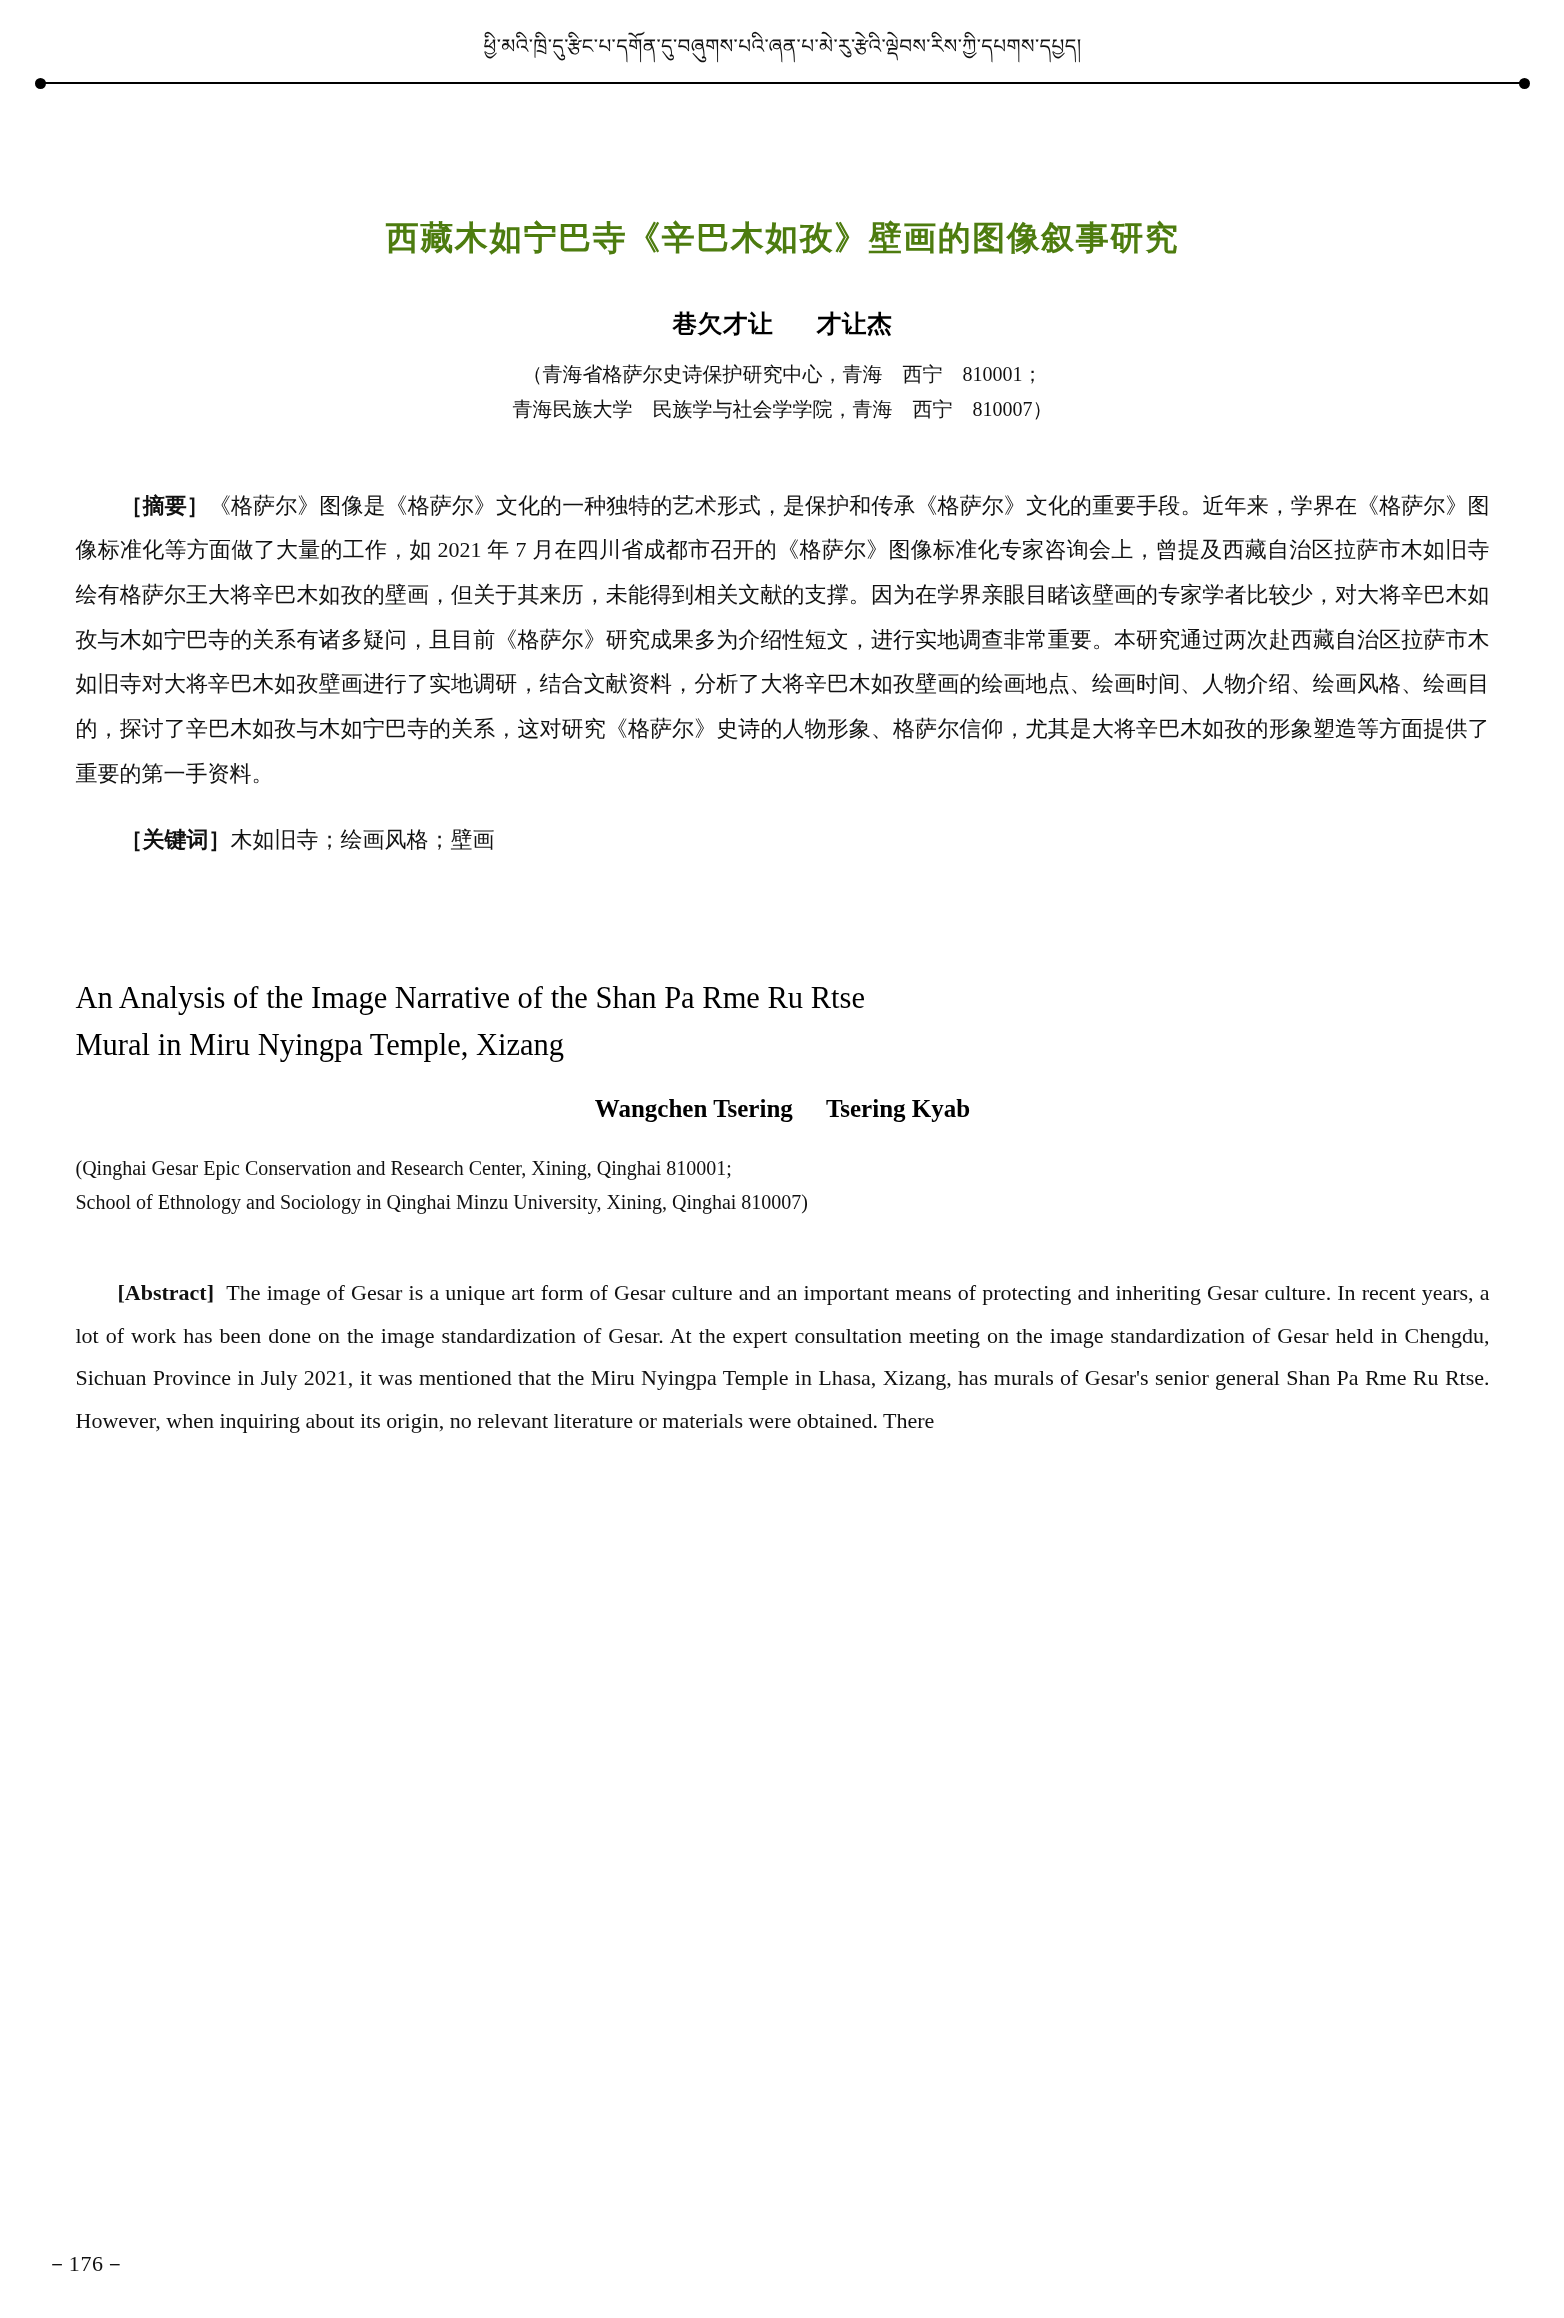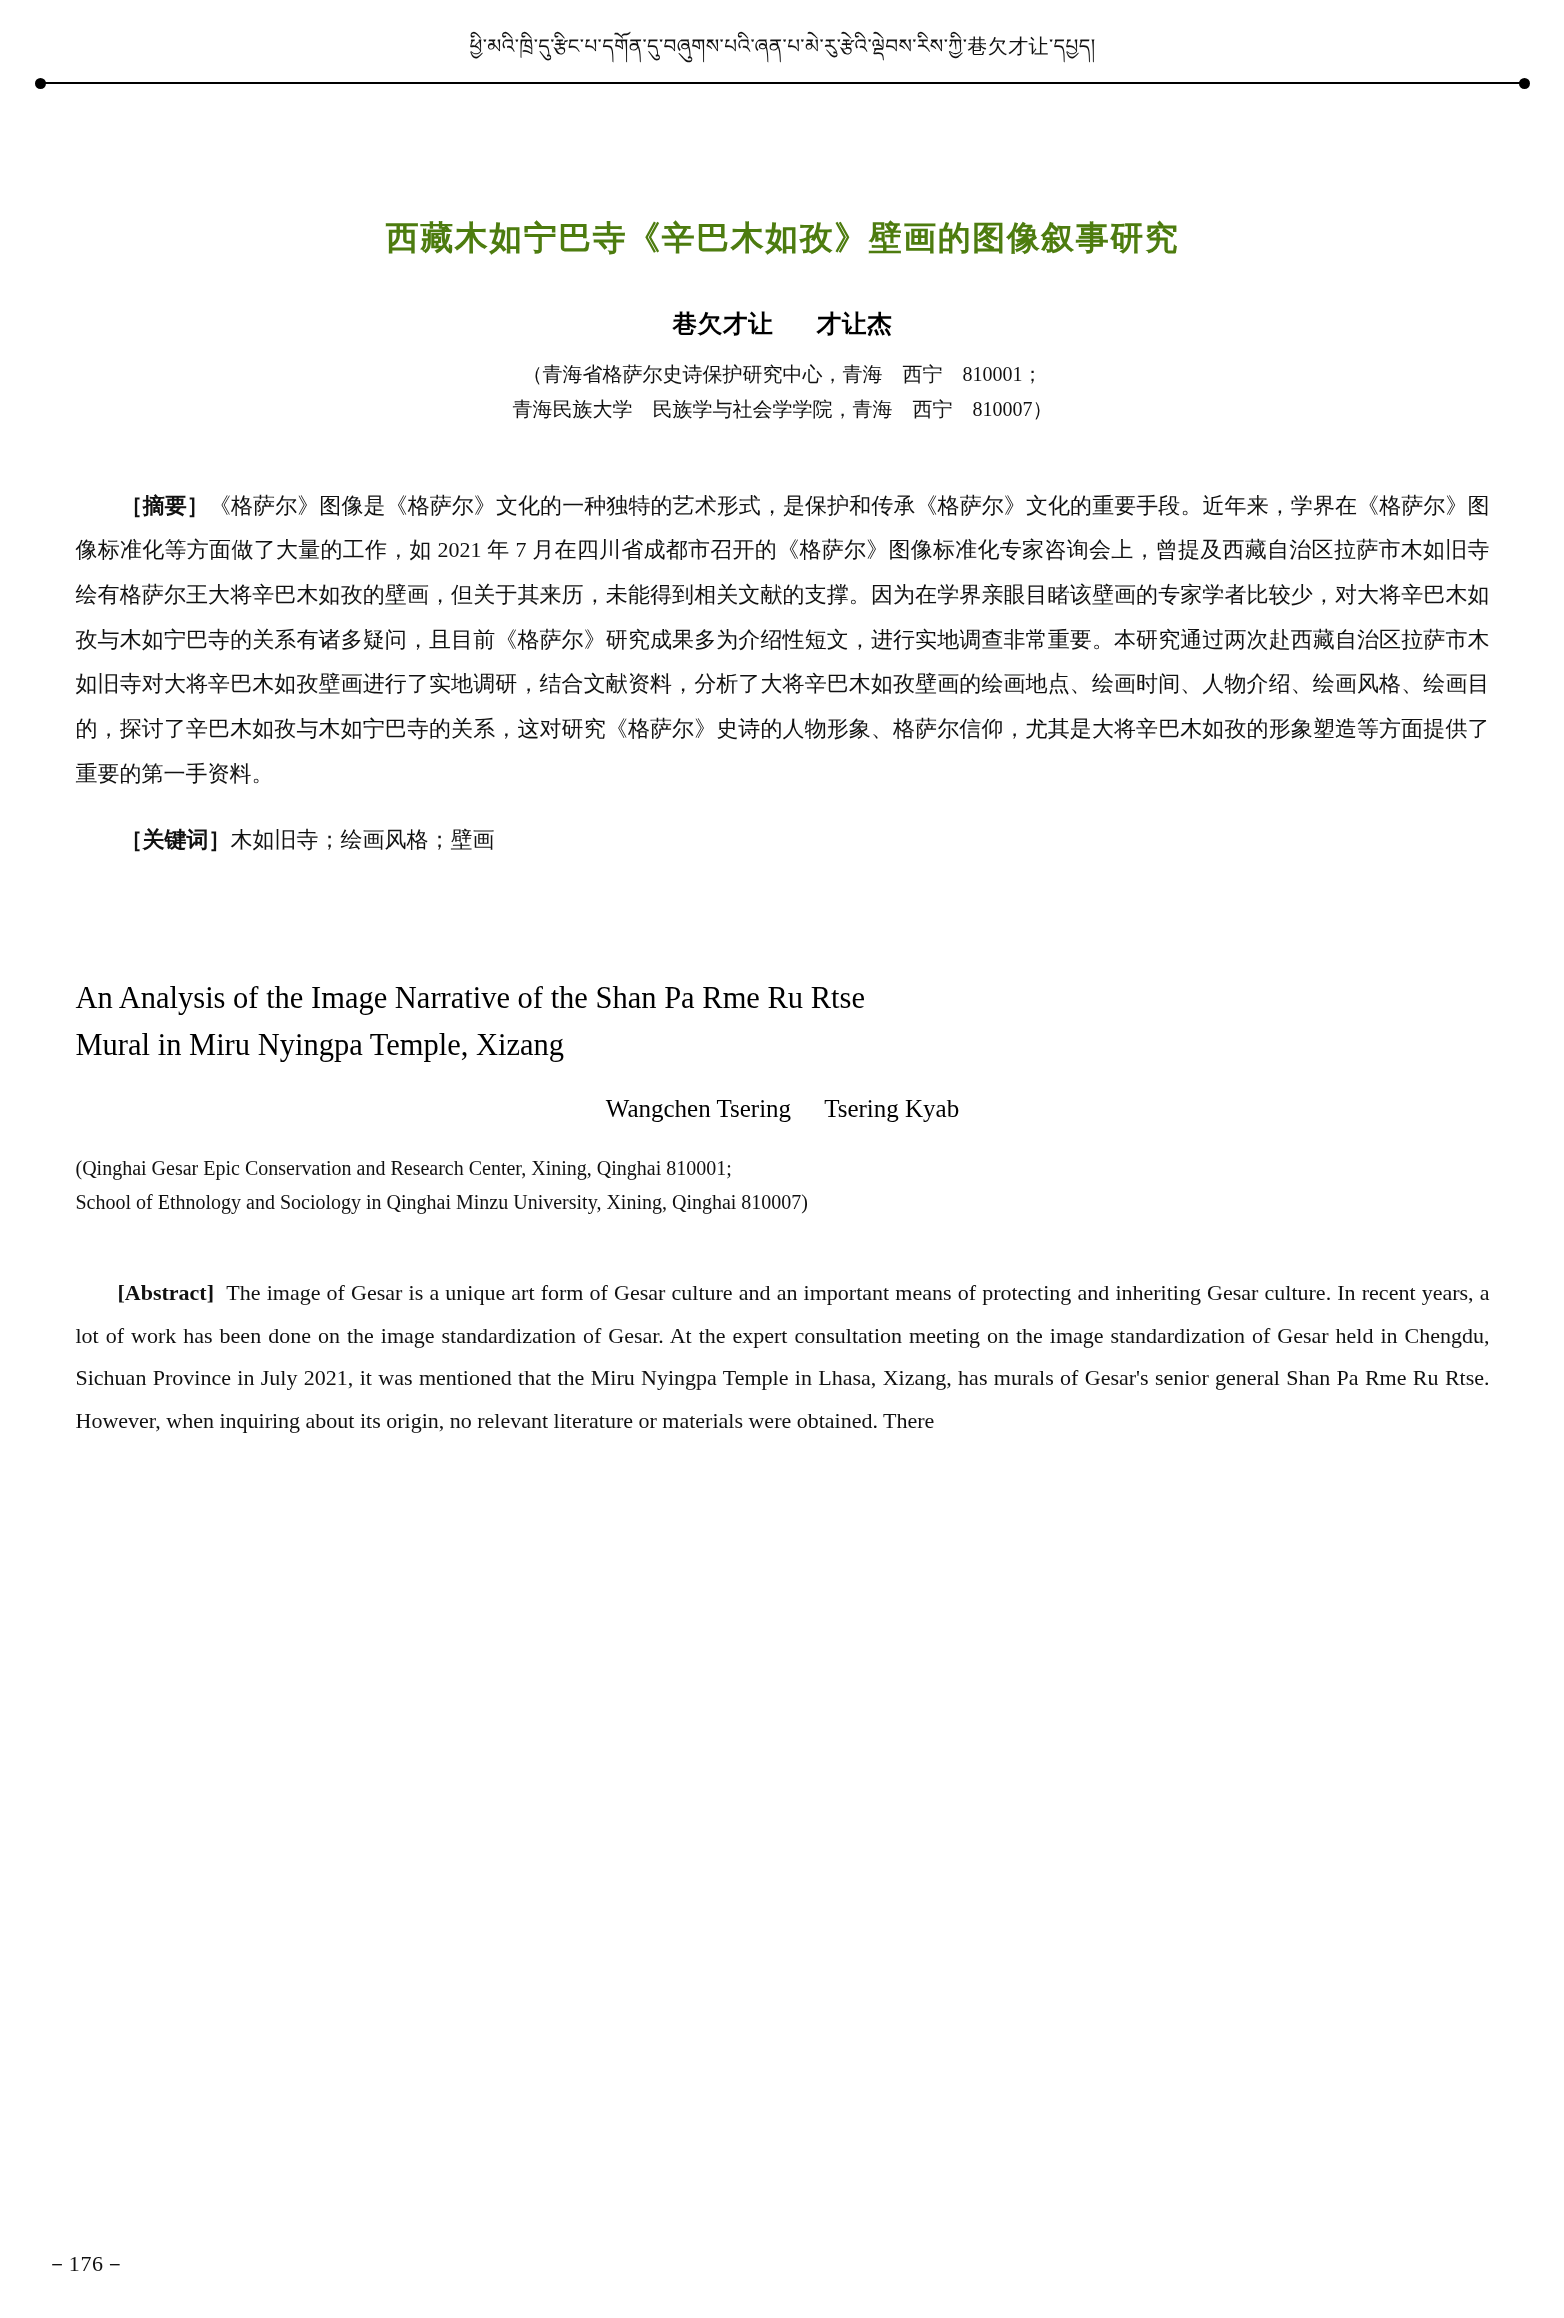--- a/index.html
+++ b/index.html
@@ -125,21 +125,21 @@
     text-align: left;
     font-family: "Liberation Serif", serif;
     font-weight: normal;
     font-size: 30.5px;
     line-height: 1.55;
     color: #000;
   }
 
   .en-authors {
     text-align: center;
-    font-weight: normal;
+    font-weight: bold;
     font-size: 25px;
     color: #000;
   }
   .en-authors .gap { display: inline-block; width: 21px; }
 
   .en-affil {
     margin-top: 28px;
     text-align: left;
     font-size: 20px;
     line-height: 1.72;
@@ -165,21 +165,21 @@
     letter-spacing: 0.7px;
     color: #111;
   }
 </style>
 </head>
 <body>
 
 <div class="page">
 
   <div class="header-zone">
-    <div class="tibetan-header">ཕྱི་མའི་ཁྲི་དུ་རྩིང་པ་དགོན་དུ་བཞུགས་པའི་ཞན་པ་མེ་རུ་རྩེའི་ལྡེབས་རིས་ཀྱི་巷欠才让་དཔྱད།</div>
+    <div class="tibetan-header">ཕྱི་མའི་ཁྲི་དུ་རྩིང་པ་དགོན་དུ་བཞུགས་པའི་ཞན་པ་མེ་རུ་རྩེའི་ལྡེབས་རིས་ཀྱི་དཔགས་དཔྱད།</div>
     <div class="rule-wrap">
       <span class="rule-dot left"></span>
       <span class="rule-line"></span>
       <span class="rule-dot right"></span>
     </div>
   </div>
 
   <div class="content">
 
     <h1 class="cn-title">西藏木如宁巴寺《辛巴木如孜》壁画的图像叙事研究</h1>

